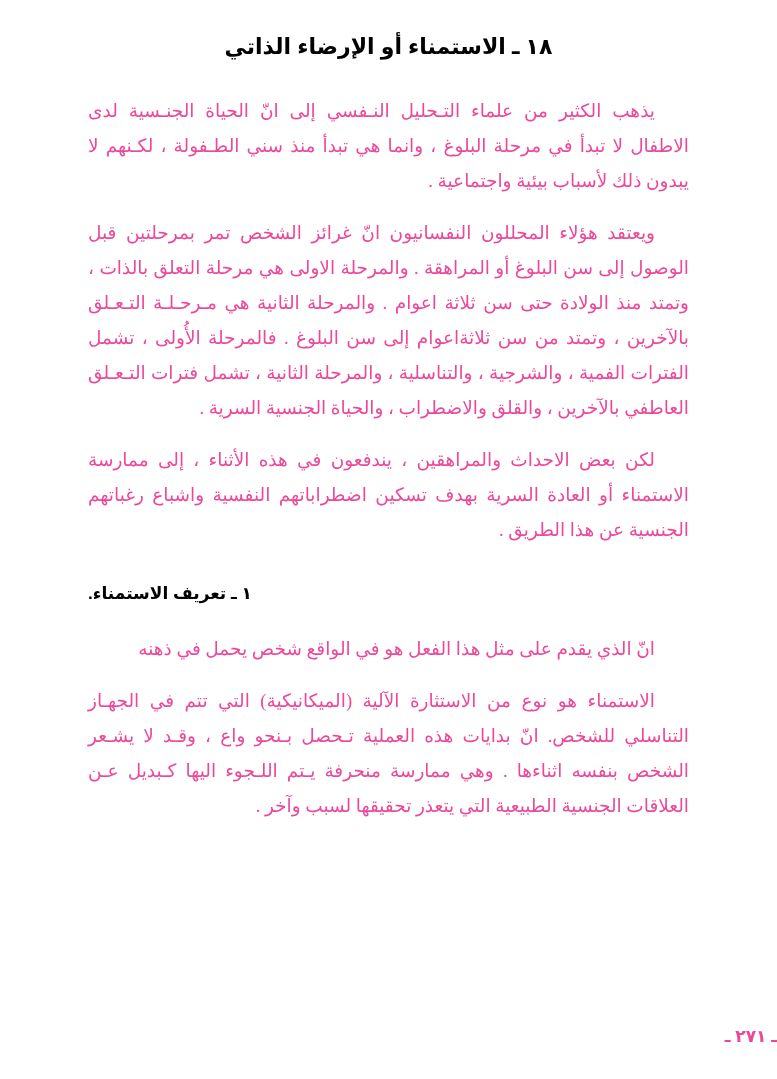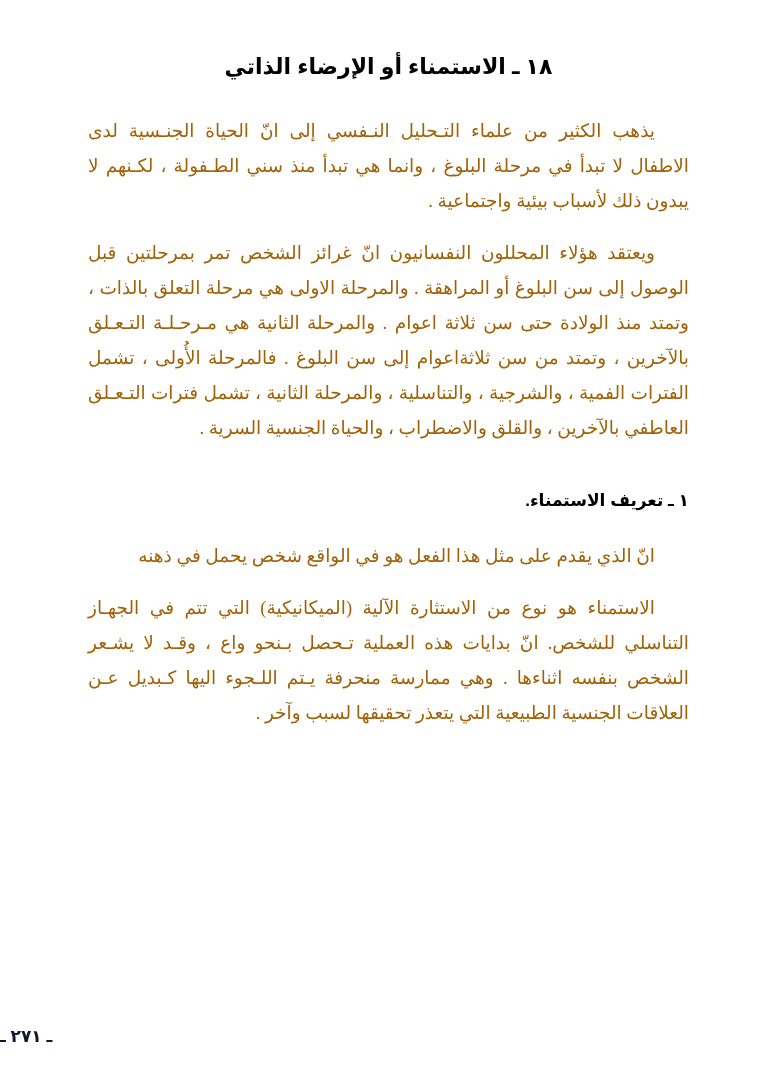--- a/index.html
+++ b/index.html
@@ -12,82 +12,83 @@
     height: 1079px;
     overflow: hidden;
     font-family: "Liberation Serif", "DejaVu Serif", serif;
     color: #000000;
   }
   .page {
     position: relative;
     width: 777px;
     height: 1079px;
     box-sizing: border-box;
-    padding: 40px 88px 0 88px;
+    padding: 20px 88px 0 88px;
     direction: rtl;
   }
   .doc-title {
     text-align: center;
     font-family: "Liberation Sans", "DejaVu Sans", sans-serif;
     font-weight: bold;
     font-size: 22px;
     letter-spacing: 0px;
     margin: 14px 0 0 0;
     color: #000;
   }
   .body-block {
     margin-top: 34px;
   }
   p.para {
     margin: 0 0 0 0;
     font-size: 18.5px;
     line-height: 35px;
     text-align: justify;
     text-justify: inter-word;
-    color: #a16207;
+    color: #ec4899;
   }
   p.para.indent {
     text-indent: 34px;
   }
   p.para + p.para {
     margin-top: 17px;
   }
   .section-heading {
     font-family: "Liberation Sans", "DejaVu Sans", sans-serif;
     font-weight: bold;
     font-size: 17px;
-    margin: 44px 0 0 0;
-    text-align: right;
+    margin: 35px 0 0 0;
+    text-align: left;
     color: #000;
   }
   .section-body {
     margin-top: 28px;
   }
   .page-number {
     position: absolute;
     bottom: 32px;
     left: 0;
     right: 0;
-    text-align: left;
+    text-align: right;
     font-family: "Liberation Sans", "DejaVu Sans", sans-serif;
     font-weight: bold;
     font-size: 17px;
-    color: #0f172a;
+    color: #ec4899;
   }
 </style>
 </head>
 <body>
 
 <div class="page">
 
   <h1 class="doc-title">١٨ ـ الاستمناء أو الإرضاء الذاتي</h1>
 
   <div class="body-block">
     <p class="para indent">يذهب الكثير من علماء التـحليل النـفسي إلى انّ الحياة الجنـسية لدى الاطفال لا تبدأ في مرحلة البلوغ ، وانما هي تبدأ منذ سني الطـفولة ، لكـنهم لا يبدون ذلك لأسباب بيئية واجتماعية .</p>
     <p class="para indent">ويعتقد هؤلاء المحللون النفسانيون انّ غرائز الشخص تمر بمرحلتين قبل الوصول إلى سن البلوغ أو المراهقة . والمرحلة الاولى هي مرحلة التعلق بالذات ، وتمتد منذ الولادة حتى سن ثلاثة اعوام . والمرحلة الثانية هي مـرحـلـة التـعـلق بالآخرين ، وتمتد من سن ثلاثةاعوام إلى سن البلوغ . فالمرحلة الأُولى ، تشمل الفترات الفمية ، والشرجية ، والتناسلية ، والمرحلة الثانية ، تشمل فترات التـعـلق العاطفي بالآخرين ، والقلق والاضطراب ، والحياة الجنسية السرية .</p>
+    <p class="para indent">لكن بعض الاحداث والمراهقين ، يندفعون  في هذه الأثناء ، إلى ممارسة الاستمناء أو العادة السرية بهدف تسكين اضطراباتهم النفسية واشباع رغباتهم الجنسية عن هذا الطريق .</p>
   </div>
 
   <h2 class="section-heading">١ ـ تعريف الاستمناء.</h2>
 
   <div class="section-body">
     <p class="para indent">انّ الذي يقدم على مثل هذا الفعل هو في الواقع شخص يحمل في ذهنه</p>
     <p class="para indent">الاستمناء هو نوع من الاستثارة الآلية (الميكانيكية) التي تتم في الجهـاز التناسلي للشخص. انّ بدايات هذه العملية تـحصل بـنحو واع ، وقـد لا يشـعر الشخص بنفسه اثناءها . وهي ممارسة منحرفة يـتم اللـجوء اليها كـبديل عـن العلاقات الجنسية الطبيعية التي يتعذر تحقيقها لسبب وآخر .</p>
   </div>
 
   <div class="page-number">ـ ٢٧١ ـ</div>

